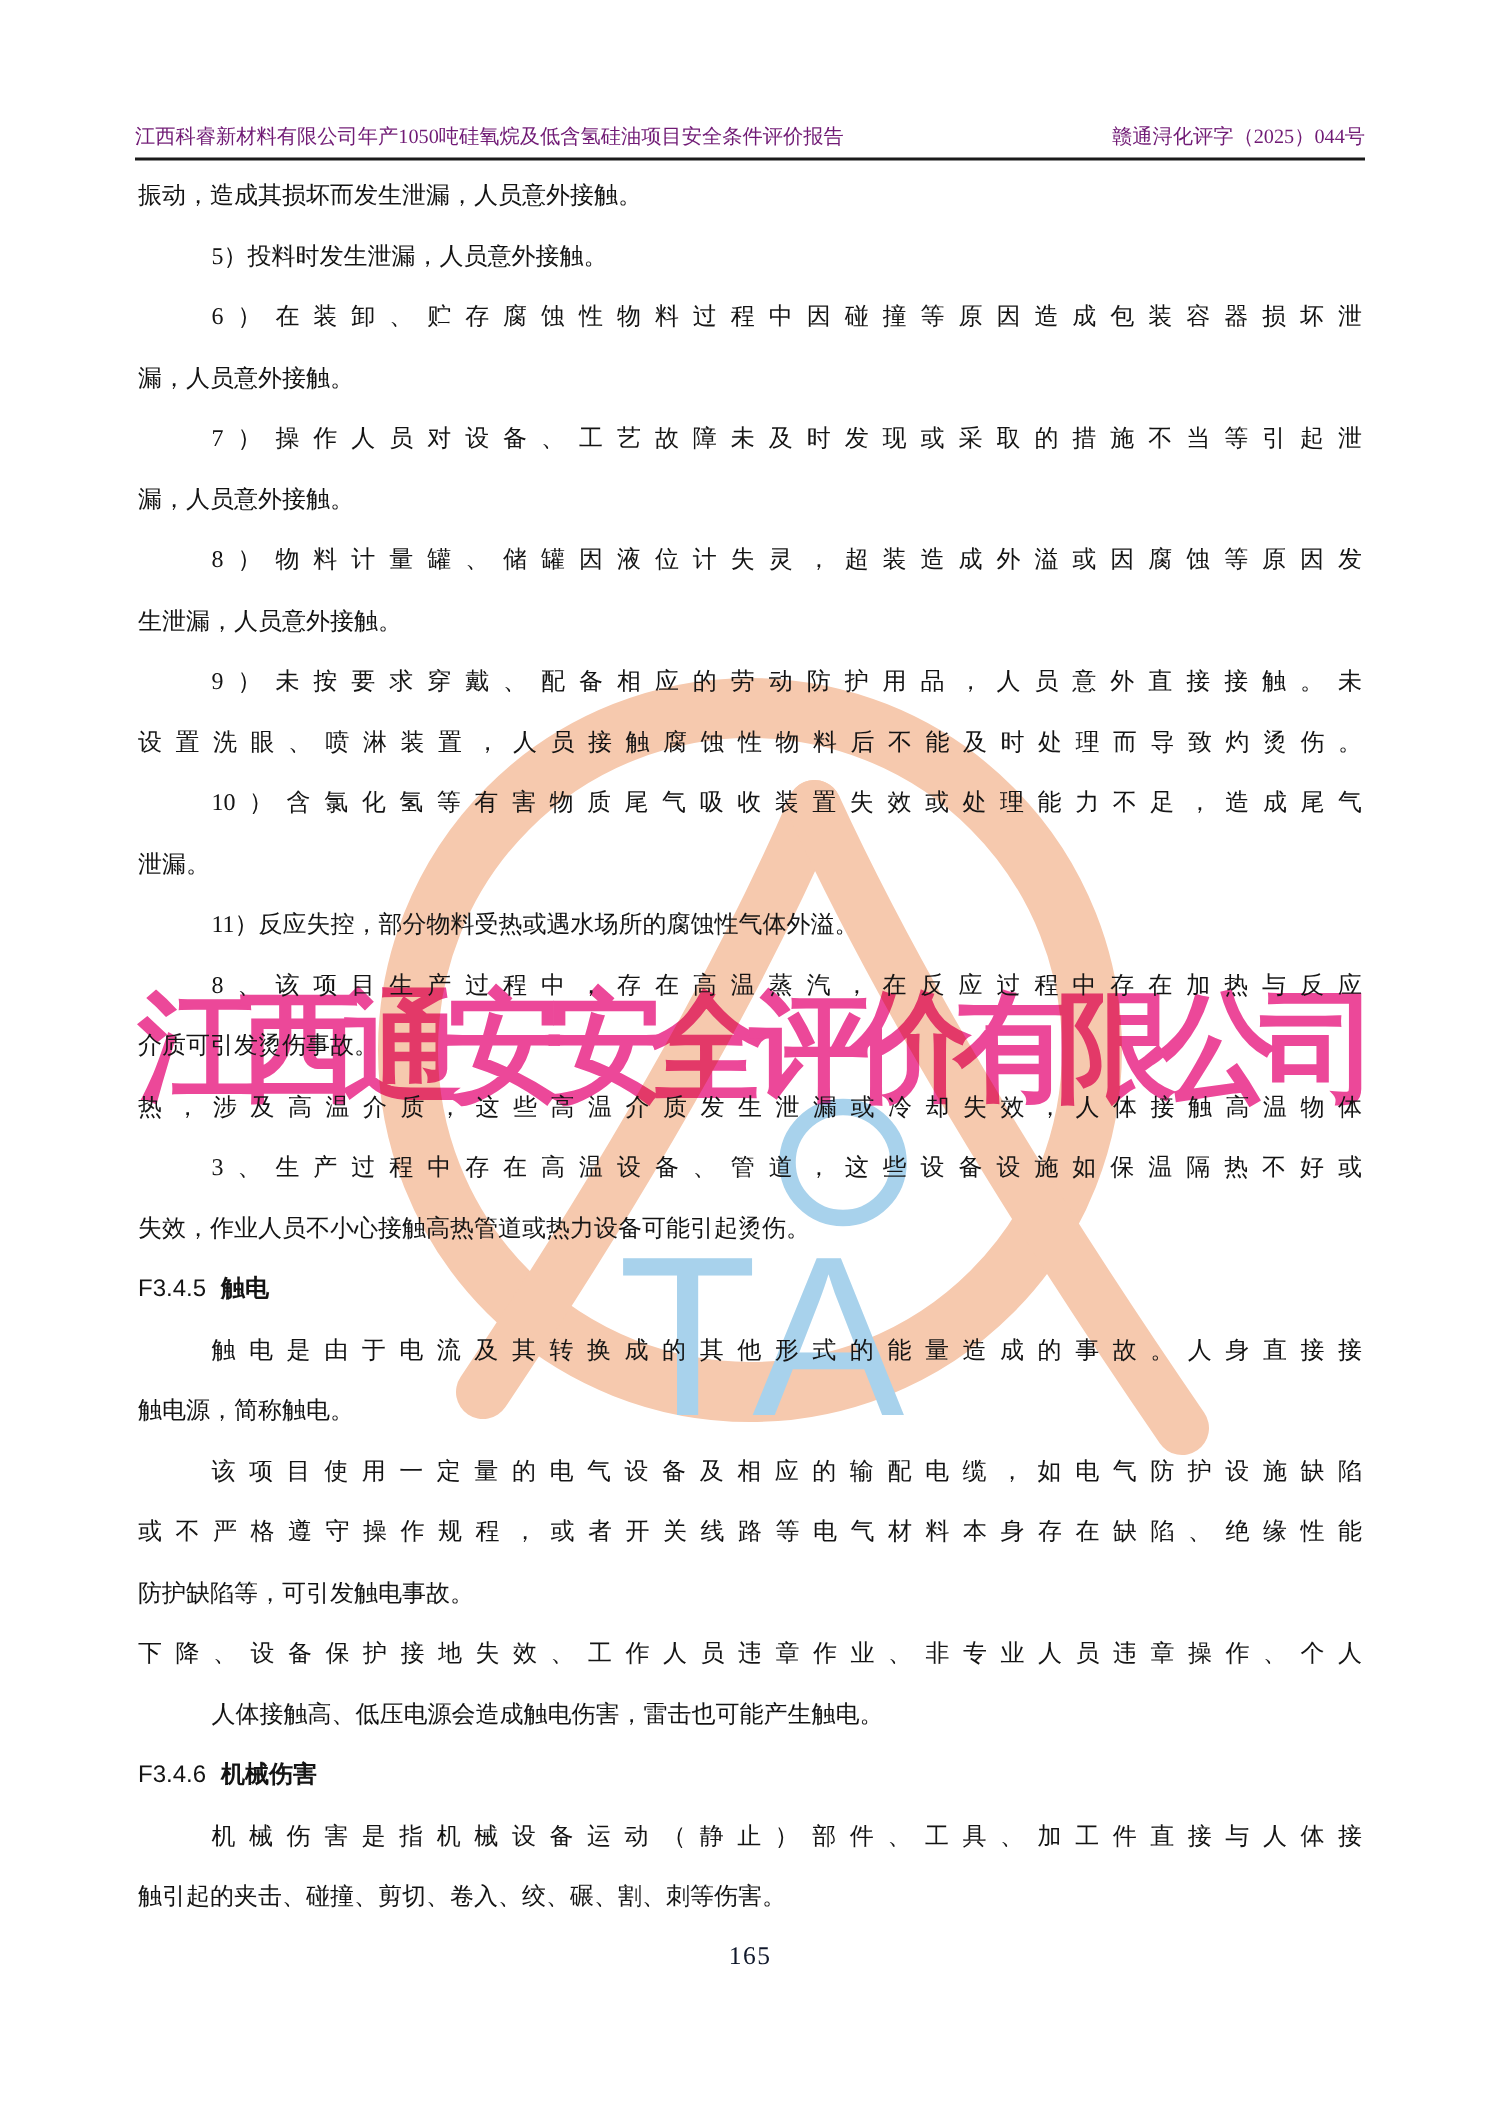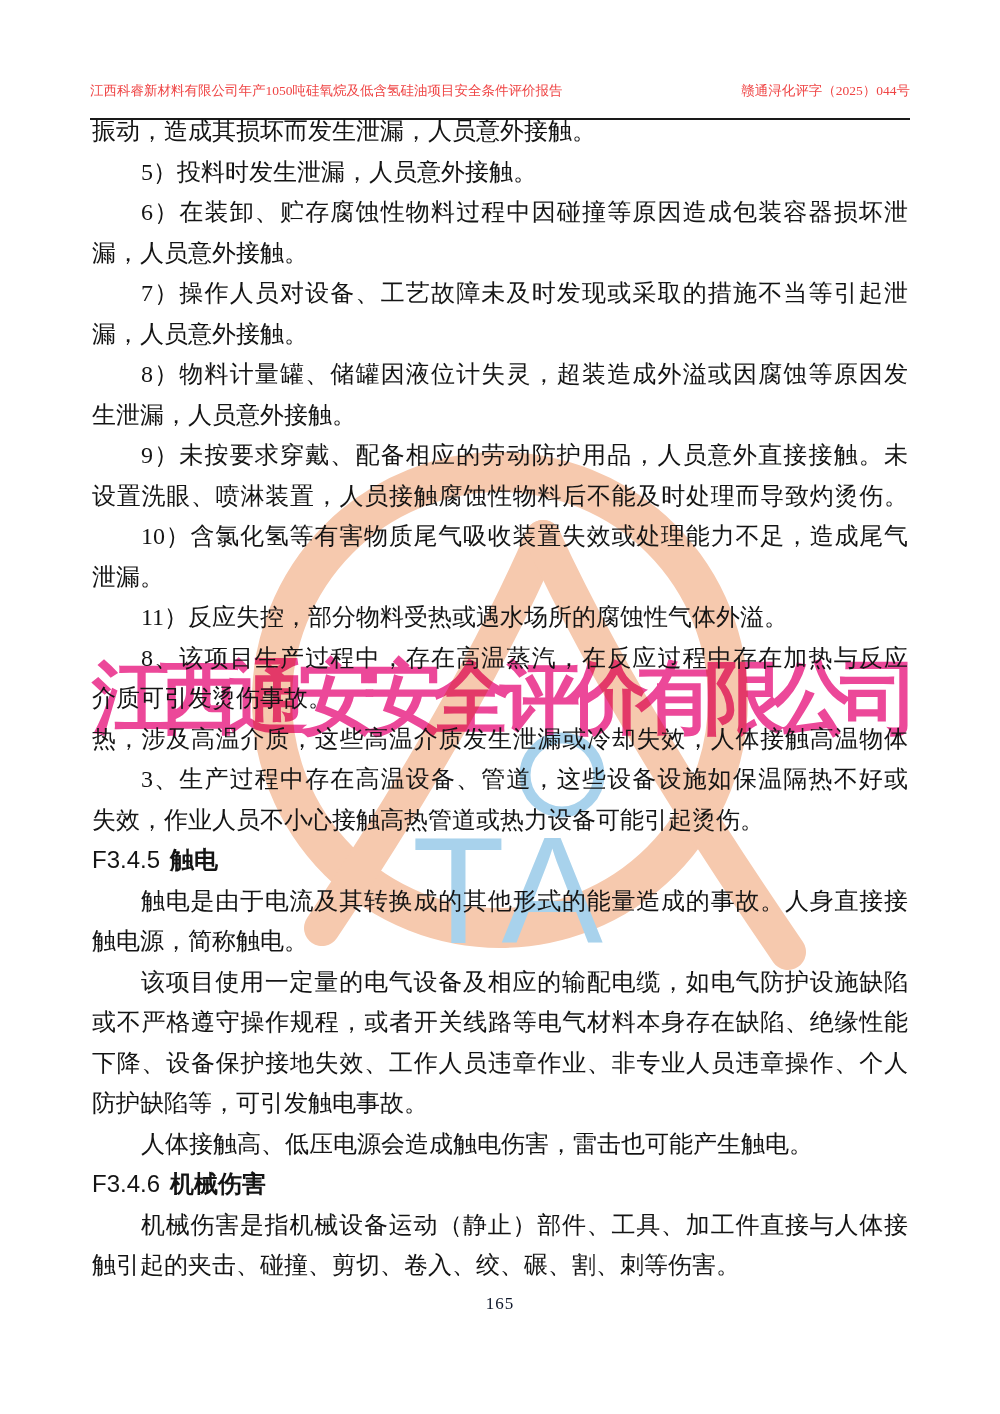--- a/index.html
+++ b/index.html
@@ -9,37 +9,37 @@
     margin:0 auto;
     background:#ffffff;
     overflow:hidden;
     font-family:"Liberation Serif","DejaVu Serif",serif;
   }
   
   .hdr{
     position:absolute;top:82px;left:90px;right:90px;
     display:flex;justify-content:space-between;align-items:flex-end;
     border-bottom:2.5px solid #1a1a1a;
-    padding-bottom:18px;
-    font-size:13.5px;color:#ef4444;white-space:nowrap;
+    padding-bottom:5px;
+    font-size:13.5px;color:#701a75;white-space:nowrap;
   }
   
   .wm-svg{position:absolute;left:0;top:0;z-index:1;pointer-events:none;}
   .wm-text{
     position:absolute;left:92px;top:658px;width:816px;z-index:2;
     font-family:"Liberation Sans","DejaVu Sans",sans-serif;
     font-weight:bold;font-size:80px;line-height:80px;
     letter-spacing:-12px;white-space:nowrap;
     color:#ec4899;mix-blend-mode:multiply;
     pointer-events:none;
   }
   
   .page-text{
     position:absolute;left:92px;top:111px;width:816px;z-index:3;
-    font-size:24px;line-height:40.5px;color:#141414;
+    font-size:16px;line-height:40.5px;color:#141414;
   }
   .ln{white-space:nowrap;}
   .ln.ind{text-indent:49px;}
   .ln.just{white-space:normal;text-align:justify;text-align-last:justify;}
   .ln.heading .hn{font-family:Liberation Sans, sans-serif;margin-top:28px;}
   .ln.heading .ht{
     font-family:"Liberation Sans","DejaVu Sans",sans-serif;
     font-weight:bold;margin-left:10px;
   }
   
@@ -91,22 +91,22 @@
     <div class="ln just">热，涉及高温介质，这些高温介质发生泄漏或冷却失效，人体接触高温物体</div>
     <div class="ln ind just">3、生产过程中存在高温设备、管道，这些设备设施如保温隔热不好或</div>
     <div class="ln">失效，作业人员不小心接触高热管道或热力设备可能引起烫伤。</div>
     <div class="ln heading">
       <span class="hn">F3.4.5</span><span class="ht">触电</span>
     </div>
     <div class="ln ind just">触电是由于电流及其转换成的其他形式的能量造成的事故。人身直接接</div>
     <div class="ln">触电源，简称触电。</div>
     <div class="ln ind just">该项目使用一定量的电气设备及相应的输配电缆，如电气防护设施缺陷</div>
     <div class="ln just">或不严格遵守操作规程，或者开关线路等电气材料本身存在缺陷、绝缘性能</div>
+    <div class="ln">防护缺陷等，可引发触电事故。</div>
     <div class="ln just">下降、设备保护接地失效、工作人员违章作业、非专业人员违章操作、个人</div>
-    <div class="ln">防护缺陷等，可引发触电事故。</div>
     <div class="ln ind">人体接触高、低压电源会造成触电伤害，雷击也可能产生触电。</div>
     <div class="ln heading">
       <span class="hn">F3.4.6</span><span class="ht">机械伤害</span>
     </div>
     <div class="ln ind just">机械伤害是指机械设备运动（静止）部件、工具、加工件直接与人体接</div>
     <div class="ln">触引起的夹击、碰撞、剪切、卷入、绞、碾、割、刺等伤害。</div>
   </div>
 
   <div class="footer">165</div>
 

